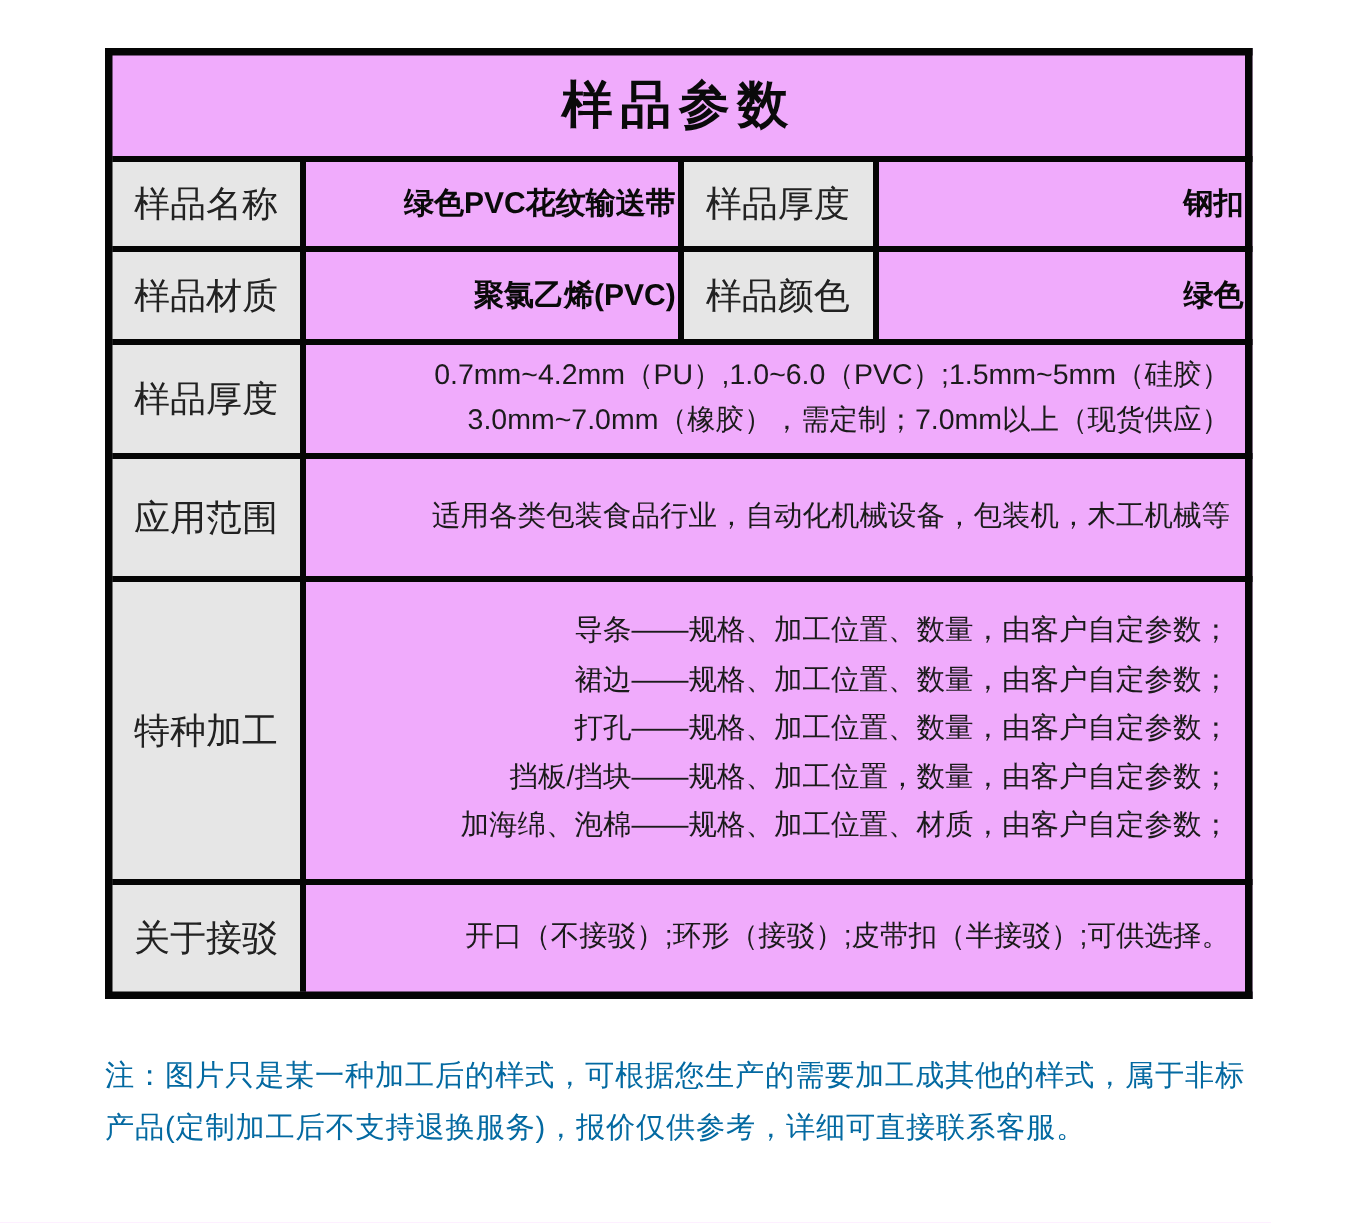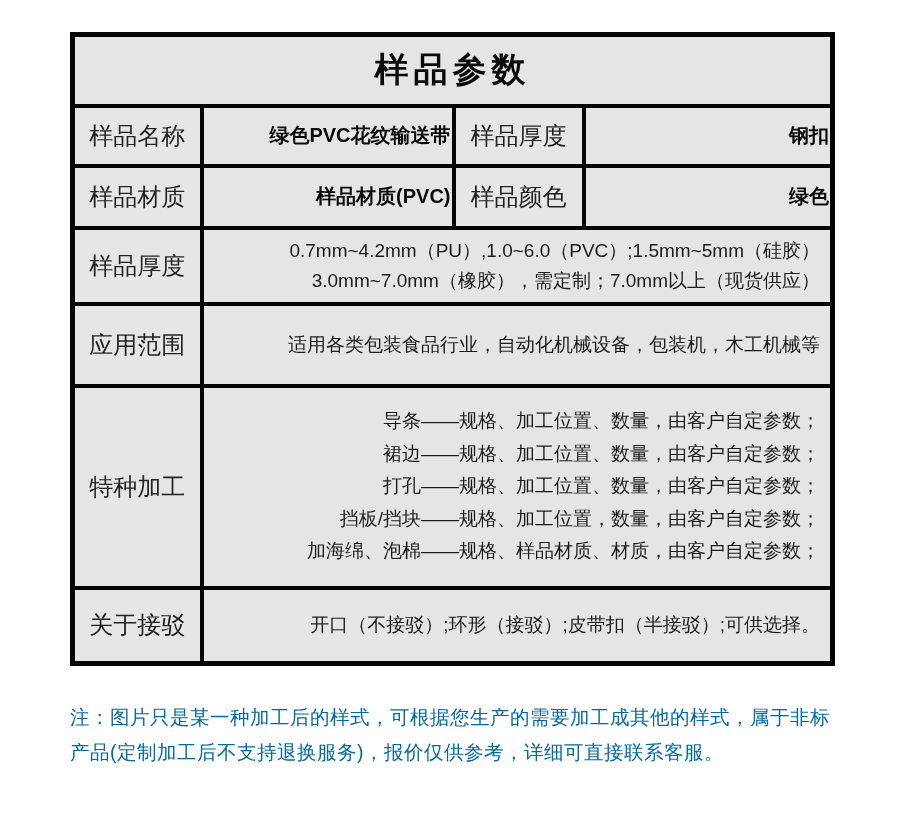--- a/index.html
+++ b/index.html
@@ -16,21 +16,21 @@
     background: #ffffff;
     overflow: hidden;
   }
   table.spec {
     position: absolute;
     left: 70px;
     top: 32px;
     width: 760px;
     border-collapse: collapse;
     table-layout: fixed;
-    background: #e5e5e5;
+    background: #f0abfc;
   }
   table.spec td {
     border: 4px solid #050505;
     box-sizing: border-box;
     vertical-align: middle;
   }
   table.spec {
     border: 5px solid #050505;
   }
   td.title-cell {
@@ -107,21 +107,21 @@
 
     <tr class="r1">
       <td class="lab">样品名称</td>
       <td class="val val-bold pad20">绿色PVC花纹输送带</td>
       <td class="lab">样品厚度</td>
       <td class="val val-bold pad52">钢扣</td>
     </tr>
 
     <tr class="r2">
       <td class="lab">样品材质</td>
-      <td class="val val-bold pad20">样品材质(PVC)</td>
+      <td class="val val-bold pad20">聚氯乙烯(PVC)</td>
       <td class="lab">样品颜色</td>
       <td class="val val-bold pad52">绿色</td>
     </tr>
 
     <tr class="r3">
       <td class="lab">样品厚度</td>
       <td colspan="3" class="val cell-lines">
         <div class="line">0.7mm~4.2mm（PU）,1.0~6.0（PVC）;1.5mm~5mm（硅胶）</div>
         <div class="line">3.0mm~7.0mm（橡胶），需定制；7.0mm以上（现货供应）</div>
       </td>
@@ -134,21 +134,21 @@
       </td>
     </tr>
 
     <tr class="r5">
       <td class="lab">特种加工</td>
       <td colspan="3" class="val cell-lines">
         <div class="line">导条——规格、加工位置、数量，由客户自定参数；</div>
         <div class="line">裙边——规格、加工位置、数量，由客户自定参数；</div>
         <div class="line">打孔——规格、加工位置、数量，由客户自定参数；</div>
         <div class="line">挡板/挡块——规格、加工位置，数量，由客户自定参数；</div>
-        <div class="line">加海绵、泡棉——规格、样品材质、材质，由客户自定参数；</div>
+        <div class="line">加海绵、泡棉——规格、加工位置、材质，由客户自定参数；</div>
       </td>
     </tr>
 
     <tr class="r6">
       <td class="lab">关于接驳</td>
       <td colspan="3" class="val cell-lines">
         <div class="line">开口（不接驳）;环形（接驳）;皮带扣（半接驳）;可供选择。</div>
       </td>
     </tr>
   </tbody>

